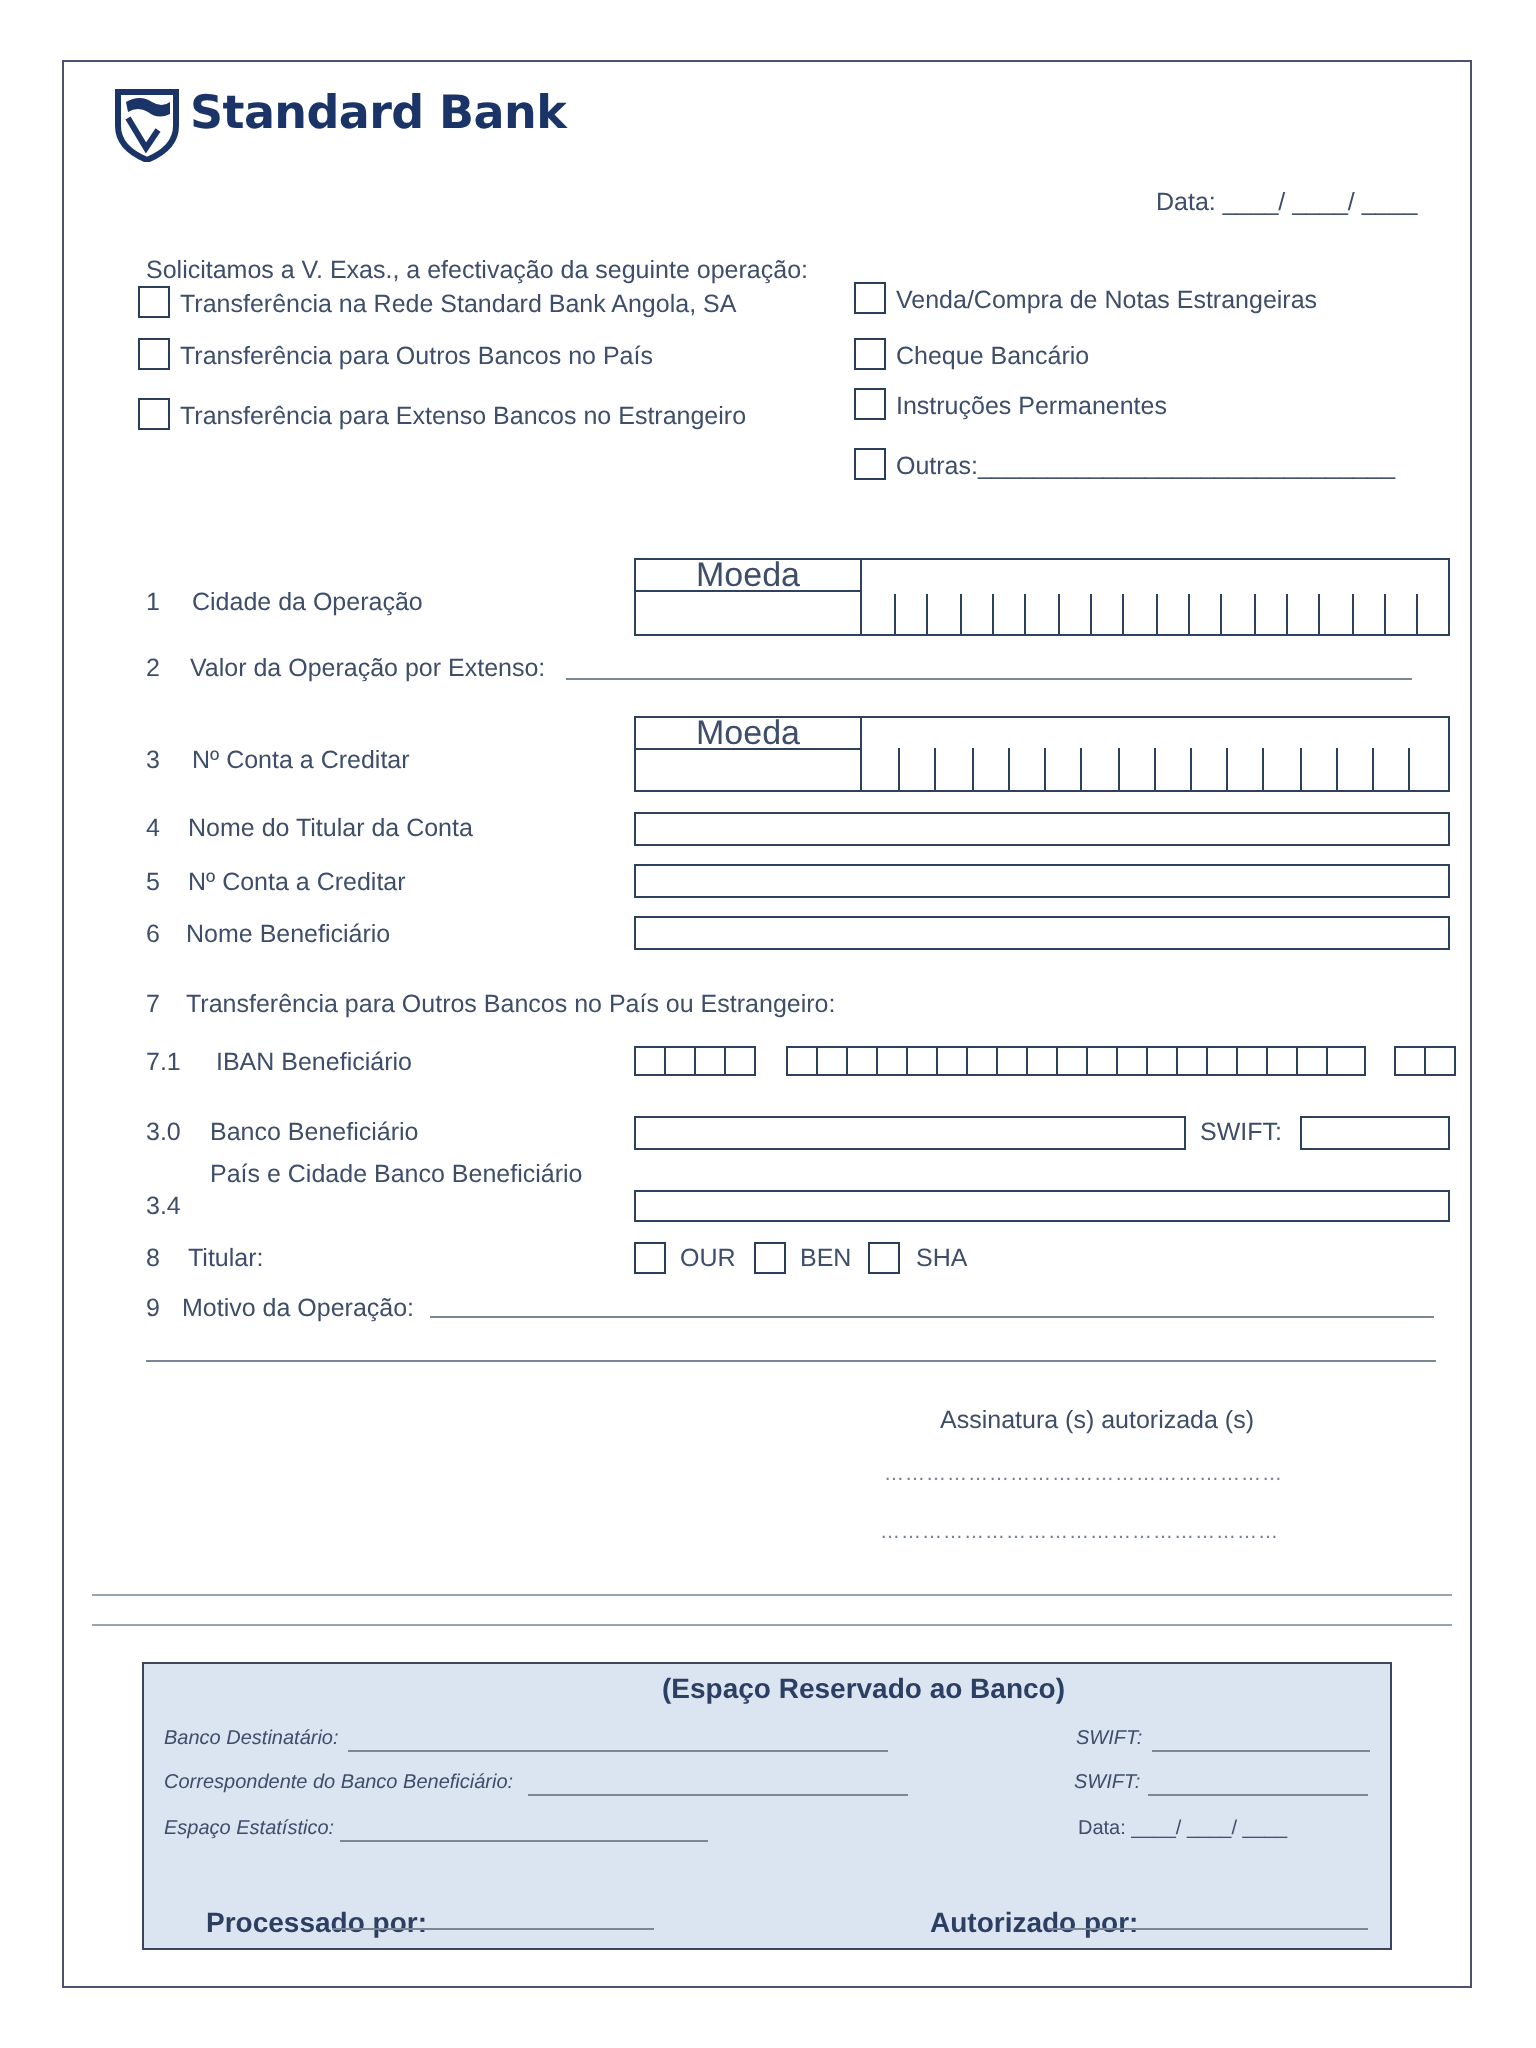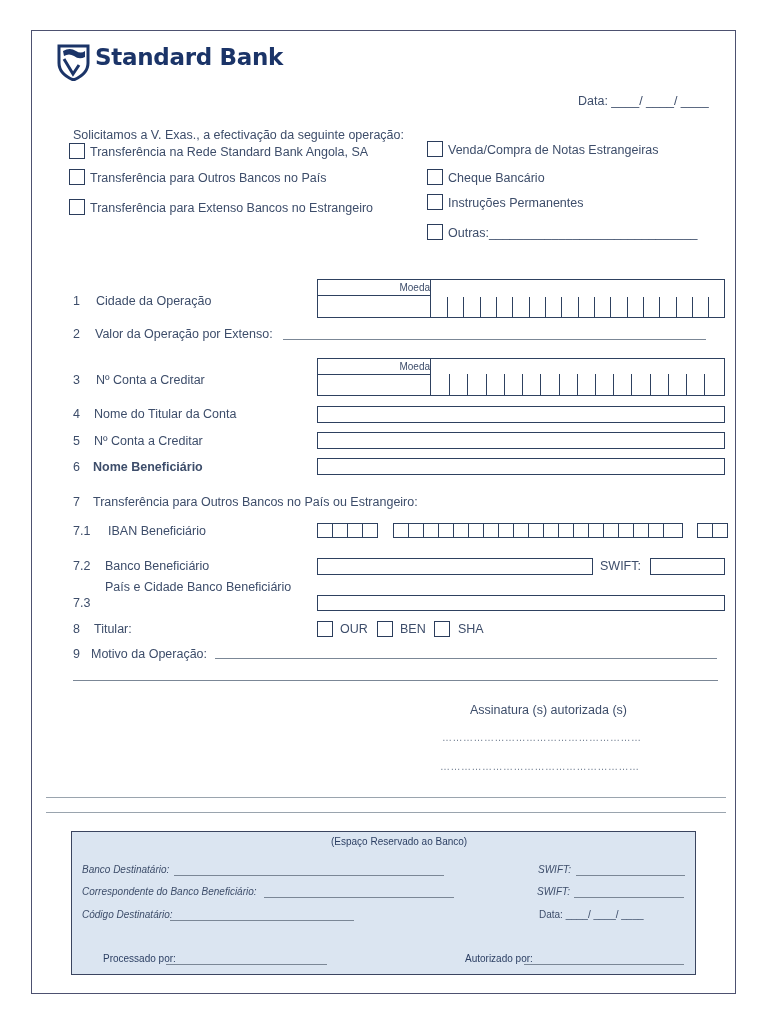--- a/index.html
+++ b/index.html
@@ -11,28 +11,28 @@
   .txt { font-size:12.5px; color:#3d4d6a; white-space:nowrap; }
   .logo-text { position:absolute; left:95px; top:44px; font-size:23px; font-weight:bold;
                color:#1b3468; letter-spacing:-0.3px; font-family:"DejaVu Sans", sans-serif; }
   .logo-icon { position:absolute; left:57px; top:43px; width:33px; height:38px; }
   .cb { position:absolute; width:16px; height:16px; border:1.5px solid #2b3d5c; box-sizing:border-box; background:#fff; }
   .line { position:absolute; border-bottom:1px solid #7b8796; height:0; }
   .hline { position:absolute; height:0; border-top:1.5px solid #9aa4ae; }
   .box { position:absolute; border:1.3px solid #2e4160; box-sizing:border-box; background:#fff; }
   .moeda { position:absolute; border:1.5px solid #2e4160; box-sizing:border-box; background:#fff; }
   .moeda .lbl { position:absolute; left:0; top:0; width:112px; height:15px; border-right:1.3px solid #2e4160; border-bottom:1.5px solid #2e4160;
-                font-size:10px; text-align:right; line-height:15px; color:#3d4d6a; }
+                font-size:17px; text-align:center; line-height:15px; color:#3d4d6a; }
   .moeda .left-lower { position:absolute; left:0; top:15px; width:112px; bottom:0; border-right:1.3px solid #2e4160; }
   .tick { position:absolute; bottom:0; width:0; border-left:1.4px solid #2e4160; }
   .iban-cell { position:absolute; height:15px; border:1.2px solid #2e4160; box-sizing:border-box; background:#fff; }
   .reserved { position:absolute; left:71px; top:831px; width:625px; height:144px; background:#dbe5f1;
               border:1.3px solid #3b4560; box-sizing:border-box; }
   .rtxt { position:absolute; font-size:10px; font-style:italic; color:#3d4d6a; white-space:nowrap; }
-  .rbold { position:absolute; font-size:10px; font-weight:normal; color:#2c3f63; white-space:nowrap;padding-left:22px; }
+  .rbold { position:absolute; font-size:14px; font-weight:bold; color:#2c3f63; white-space:nowrap;padding-left:22px; }
   .dots { position:absolute; font-size:10px; color:#6f7c8f; letter-spacing:0.5px; white-space:nowrap; overflow:hidden; }
 </style>
 </head>
 <body>
 
 <div class="frame"></div>
 
 <svg class="logo-icon" viewBox="0 0 33 38">
   <path d="M2 3 L31 3 L31 20 Q31 31 16.5 37 Q2 31 2 20 Z" fill="none" stroke="#1b3468" stroke-width="3"></path>
   <path d="M6 8 Q13 4 19 8 Q24 11 28 8 L28 14 Q22 17 17 13 Q12 10 7 13 Z" fill="#1b3468"></path>
@@ -111,21 +111,21 @@
 
 <div class="abs txt" style="left:73px; top:407px;">4</div>
 <div class="abs txt" style="left:94px; top:407px;">Nome do Titular da Conta</div>
 <div class="box" style="left:317px; top:406px; width:408px; height:17px;"></div>
 
 <div class="abs txt" style="left:73px; top:434px;">5</div>
 <div class="abs txt" style="left:94px; top:434px;">Nº Conta a Creditar</div>
 <div class="box" style="left:317px; top:432px; width:408px; height:17px;"></div>
 
 <div class="abs txt" style="left:73px; top:460px;">6</div>
-<div class="abs txt" style="left:93px; top:460px;font-weight:bold;">Nome Beneficiário</div>
+<div class="abs txt" style="left:93px; top:460px;">Nome Beneficiário</div>
 <div class="box" style="left:317px; top:458px; width:408px; height:17px;"></div>
 
 <div class="abs txt" style="left:73px; top:495px;">7</div>
 <div class="abs txt" style="left:93px; top:495px;">Transferência para Outros Bancos no País ou Estrangeiro:</div>
 
 <div class="abs txt" style="left:73px; top:524px;">7.1</div>
 <div class="abs txt" style="left:108px; top:524px;">IBAN Beneficiário</div>
 <div class="abs" style="left:317px; top:523px; width:412px; height:16px;">
   <div class="iban-cell" style="left:0px; width:16px;"></div>
   <div class="iban-cell" style="left:15px; width:16px;"></div>
@@ -149,27 +149,27 @@
   <div class="iban-cell" style="left:286px; width:16px;"></div>
   <div class="iban-cell" style="left:301px; width:16px;"></div>
   <div class="iban-cell" style="left:316px; width:16px;"></div>
   <div class="iban-cell" style="left:331px; width:16px;"></div>
   <div class="iban-cell" style="left:346px; width:20px;"></div>
 
   <div class="iban-cell" style="left:380px; width:16px;"></div>
   <div class="iban-cell" style="left:395px; width:16px;"></div>
 </div>
 
-<div class="abs txt" style="left:73px; top:559px;">7.2</div>
+<div class="abs txt" style="left:73px; top:559px;">3.0</div>
 <div class="abs txt" style="left:105px; top:559px;">Banco Beneficiário</div>
 <div class="box" style="left:317px; top:558px; width:276px; height:17px;"></div>
 <div class="abs txt" style="left:600px; top:559px;">SWIFT:</div>
 <div class="box" style="left:650px; top:558px; width:75px; height:17px;"></div>
 
-<div class="abs txt" style="left:73px; top:596px;">7.3</div>
+<div class="abs txt" style="left:73px; top:596px;">3.4</div>
 <div class="abs txt" style="left:105px; top:580px;">País e Cidade Banco Beneficiário</div>
 <div class="box" style="left:317px; top:595px; width:408px; height:16px;"></div>
 
 <div class="abs txt" style="left:73px; top:622px;">8</div>
 <div class="abs txt" style="left:94px; top:622px;">Titular:</div>
 <div class="cb" style="left:317px; top:621px;"></div>
 <div class="abs txt" style="left:340px; top:622px;">OUR</div>
 <div class="cb" style="left:377px; top:621px;"></div>
 <div class="abs txt" style="left:400px; top:622px;">BEN</div>
 <div class="cb" style="left:434px; top:621px;"></div>
@@ -193,21 +193,21 @@
   <div class="rtxt" style="left:10px; top:32px;">Banco Destinatário:</div>
   <div class="line" style="left:102px; top:43px; width:270px;"></div>
   <div class="rtxt" style="left:466px; top:32px;">SWIFT:</div>
   <div class="line" style="left:504px; top:43px; width:109px;"></div>
 
   <div class="rtxt" style="left:10px; top:54px;">Correspondente do Banco Beneficiário:</div>
   <div class="line" style="left:192px; top:65px; width:190px;"></div>
   <div class="rtxt" style="left:465px; top:54px;">SWIFT:</div>
   <div class="line" style="left:502px; top:65px; width:110px;"></div>
 
-  <div class="rtxt" style="left:10px; top:77px;">Código Destinatário:</div>
+  <div class="rtxt" style="left:10px; top:77px;">Espaço Estatístico:</div>
   <div class="line" style="left:98px; top:88px; width:184px;"></div>
   <div class="rtxt" style="left:467px; top:77px; font-style:normal;">Data: ____/ ____/ ____</div>
 
   <div class="rbold" style="left:9px; top:121px;">Processado por:</div>
   <div class="line" style="left:94px; top:132px; width:161px;"></div>
   <div class="rbold" style="left:371px; top:121px;">Autorizado por:</div>
   <div class="line" style="left:452px; top:132px; width:160px;"></div>
 </div>
 
 </body></html>

